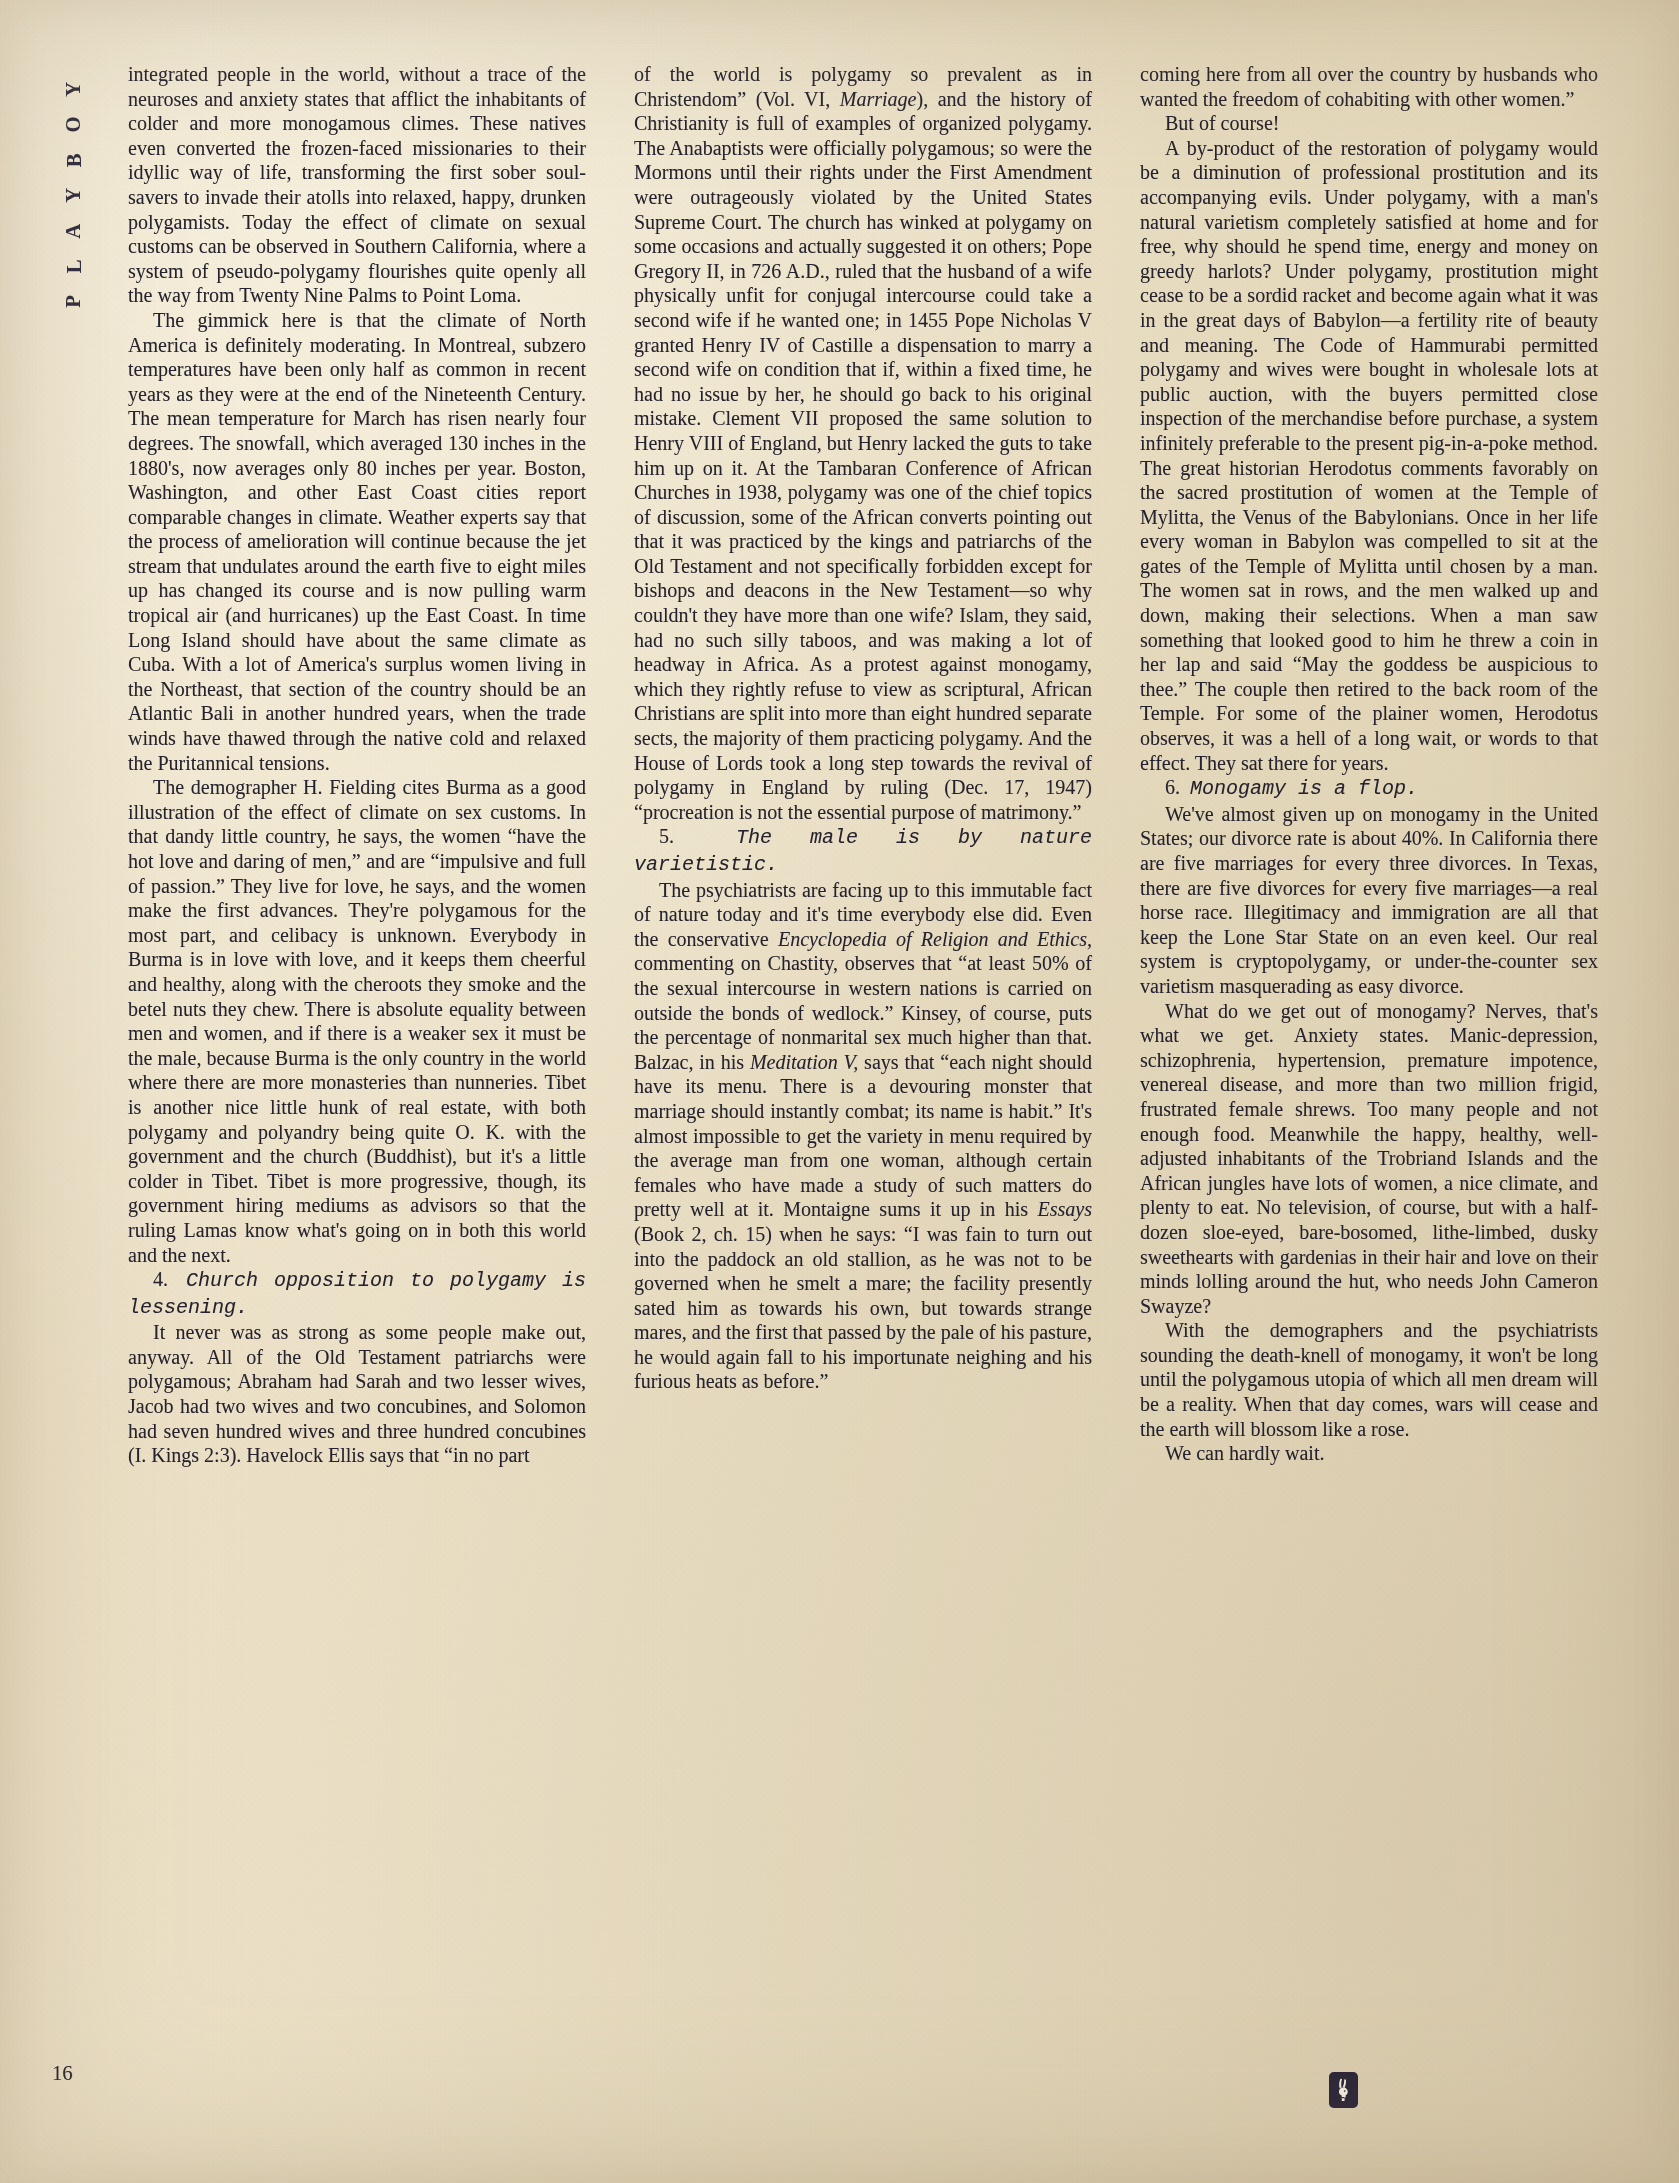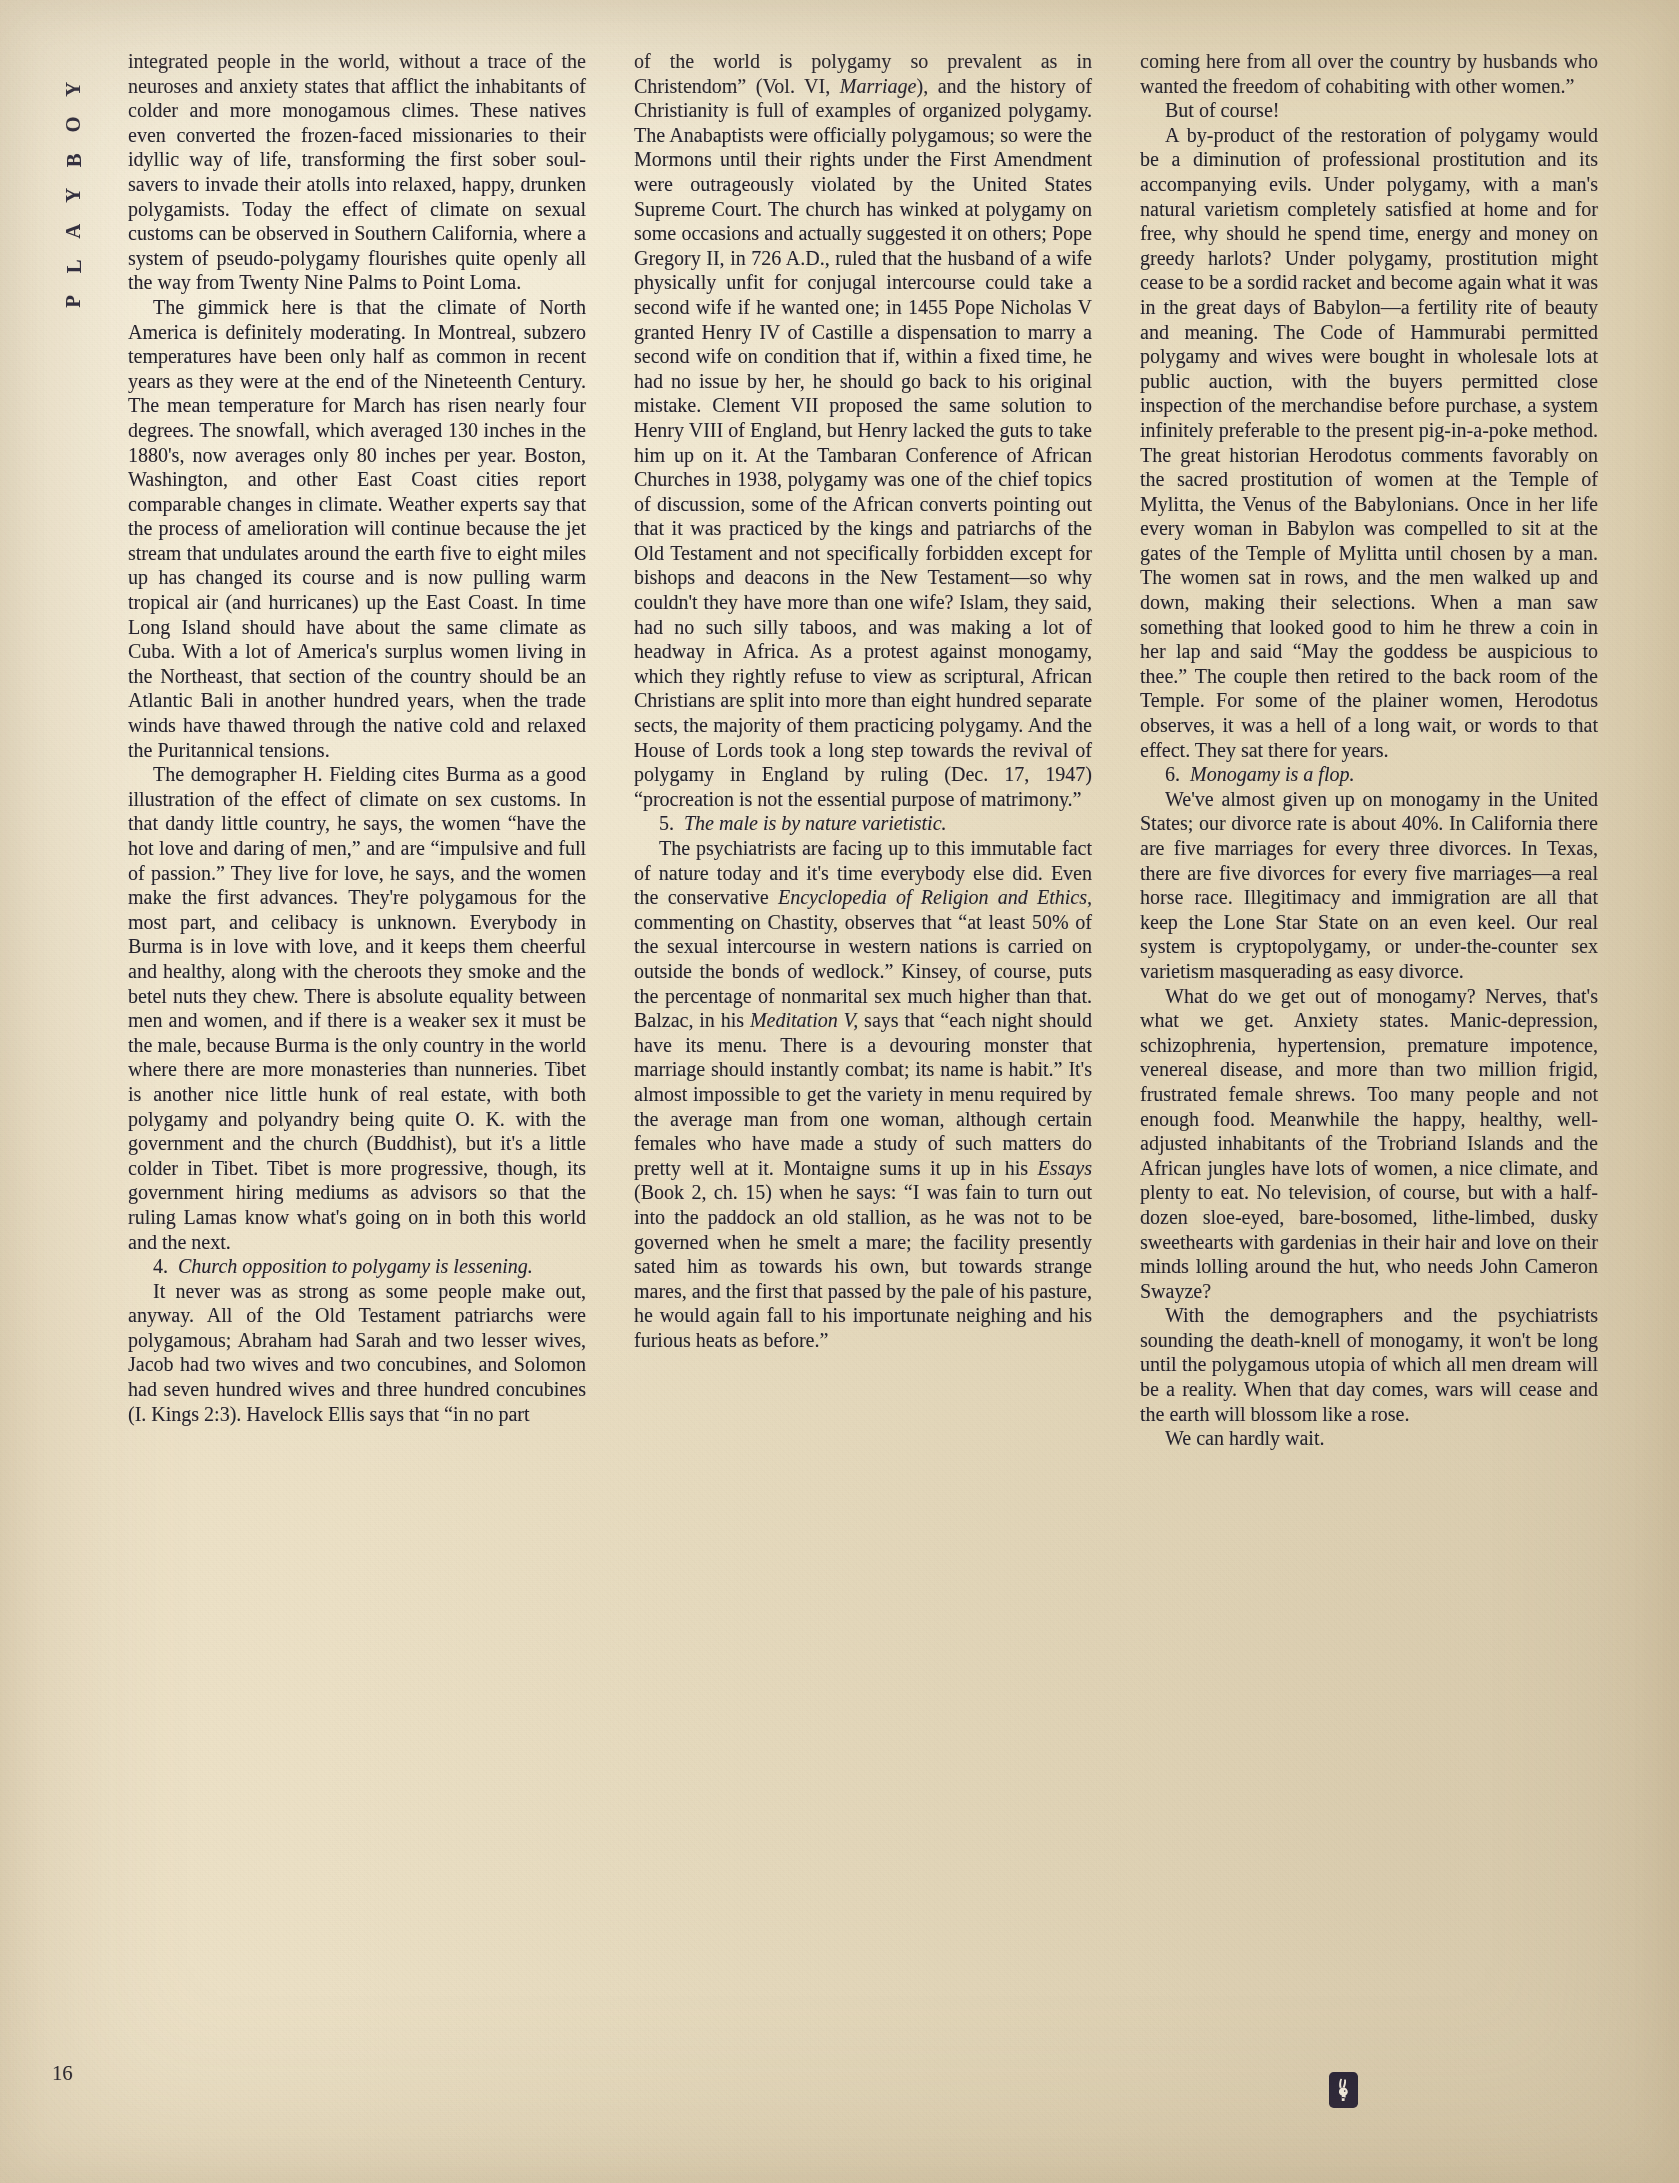--- a/index.html
+++ b/index.html
@@ -60,21 +60,21 @@
     font-size: 20.7px;
     line-height: 1;
     letter-spacing: 0px;
     color: #2c2a3e;
   }
 
   
   .cols {
     position: absolute;
     left: 128px;
-    top: 49px;
+    top: 62px;
     width: 1470px;
     height: 2007px;
     display: flex;
     gap: 48px;
   }
   .col {
     width: 458px;
     font-size: 20px;
     line-height: 24.6px;
     color: #24222f;
@@ -83,21 +83,21 @@
     hyphens: none;
     -webkit-font-smoothing: antialiased;
   }
   .col p {
     margin: 0;
     text-indent: 25px;
     text-align: justify;
   }
   .col p.flush { text-indent: 0; }
   .col p.head { text-indent: 25px; }
-  .col p.head em { font-style: italic; }
+  .col p.head em { font-style: italic; font-family: Liberation Mono, monospace; }
   em { font-style: italic; }
 
   
   .col, .runhead span, .pagenum {
     text-shadow: 0.3px 0.3px 0 rgba(60,50,40,0.22);
   }
 
   
   .pagenum {
     position: absolute;

